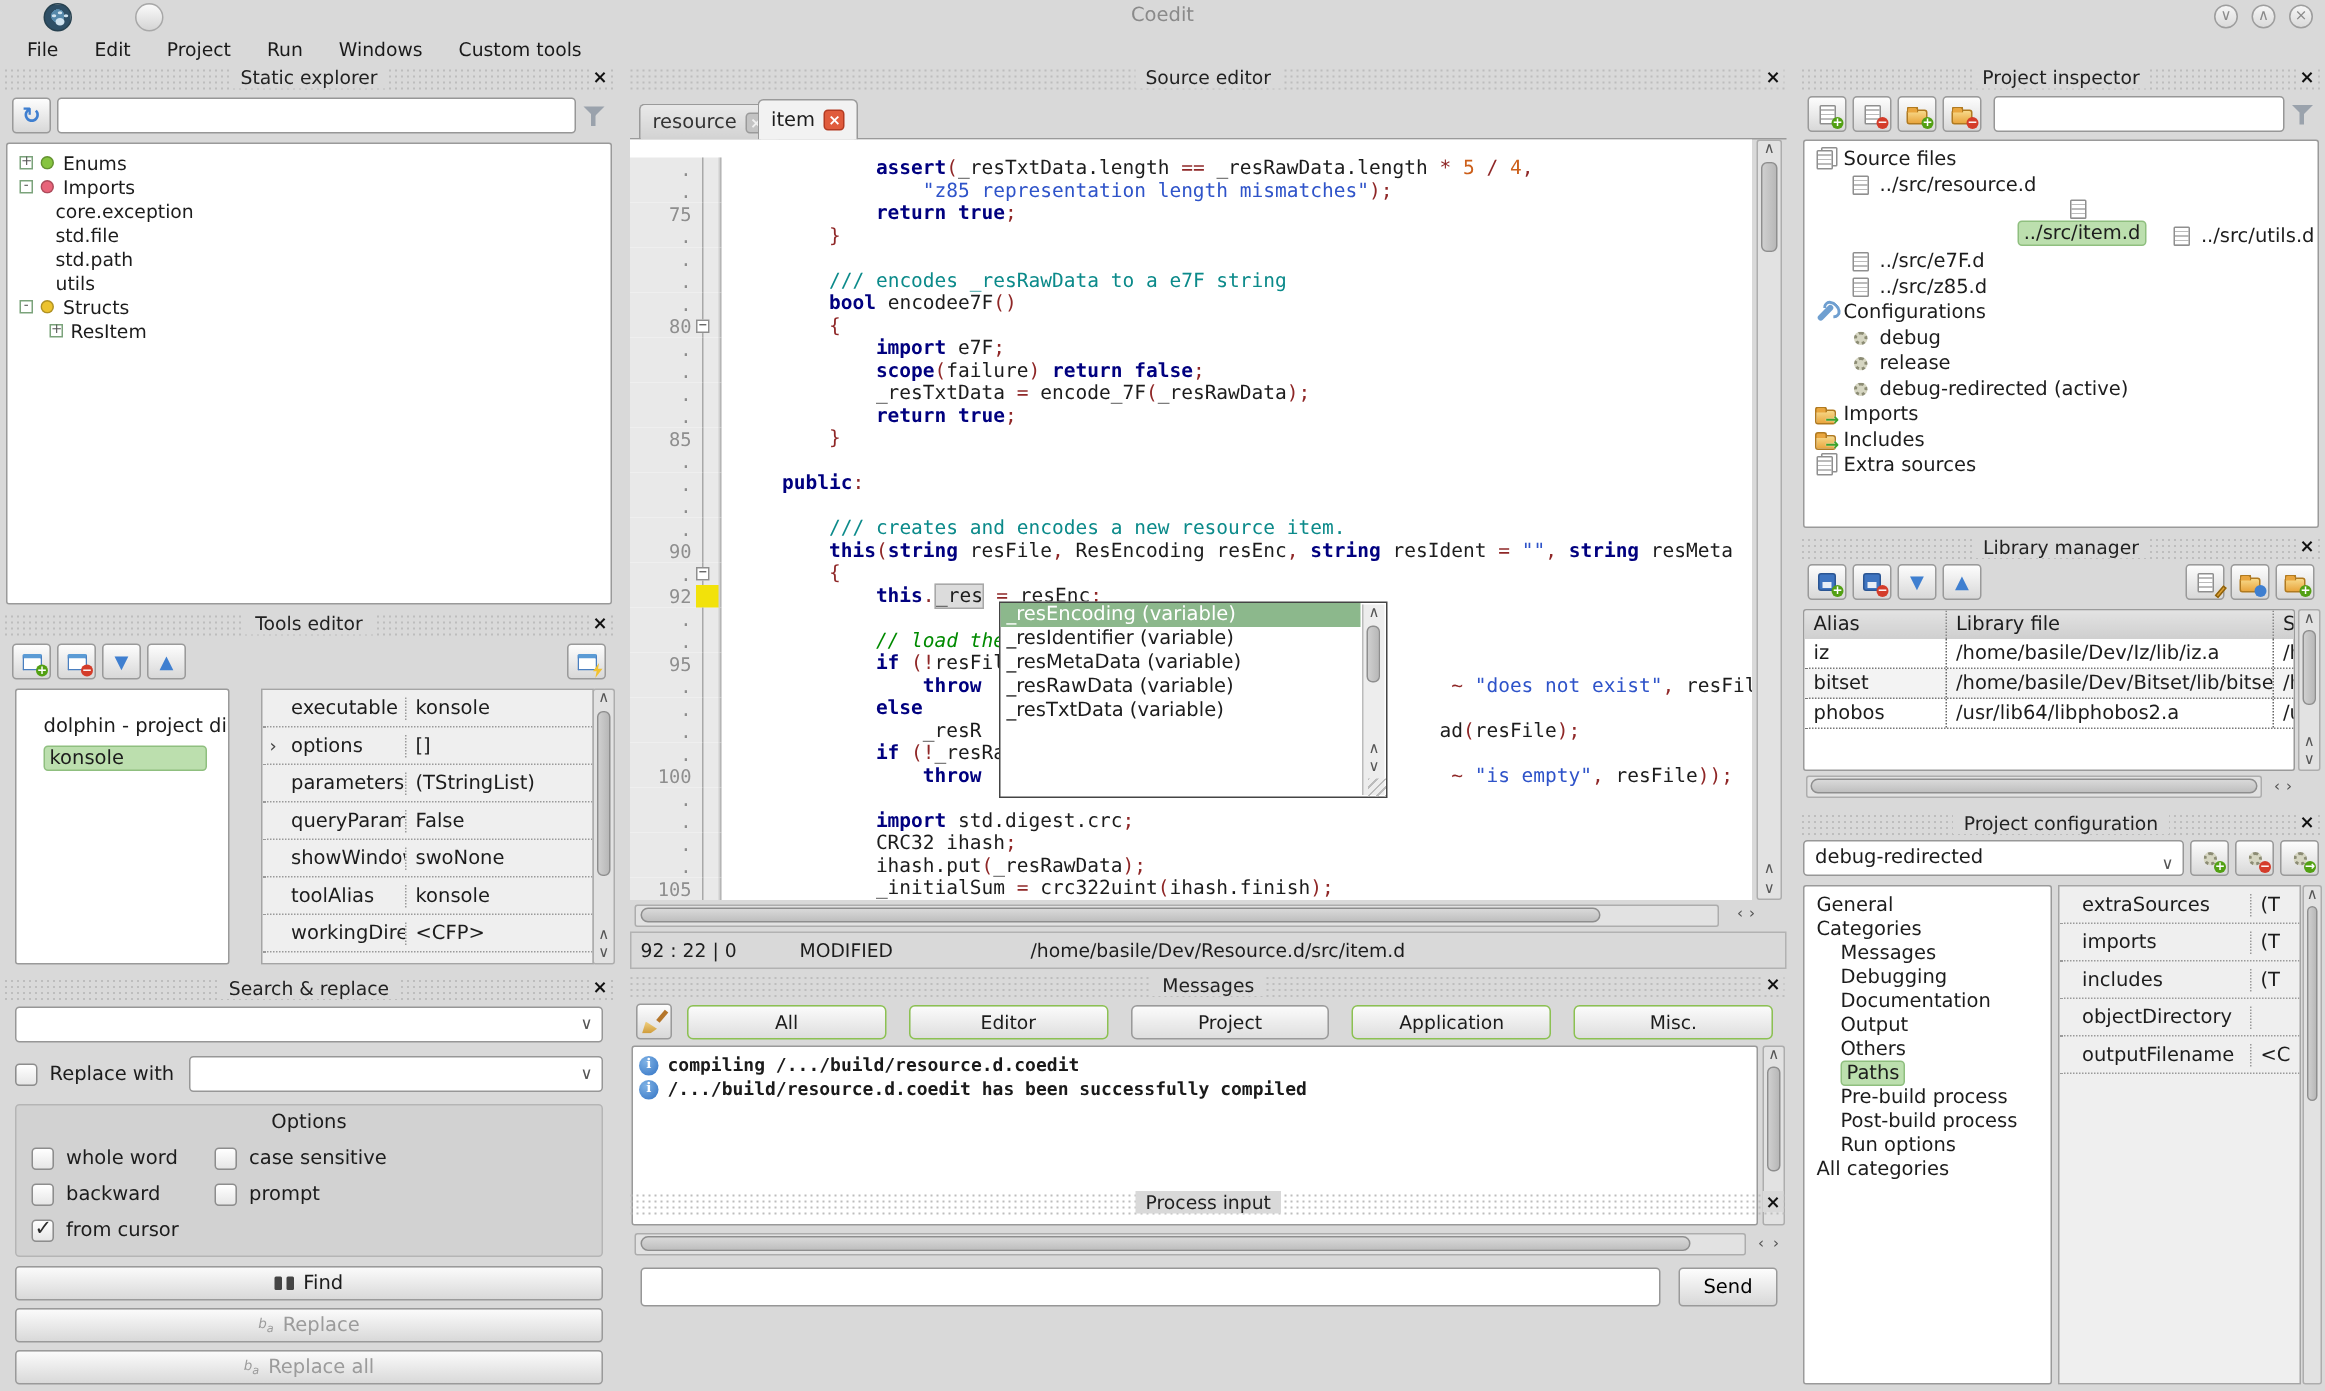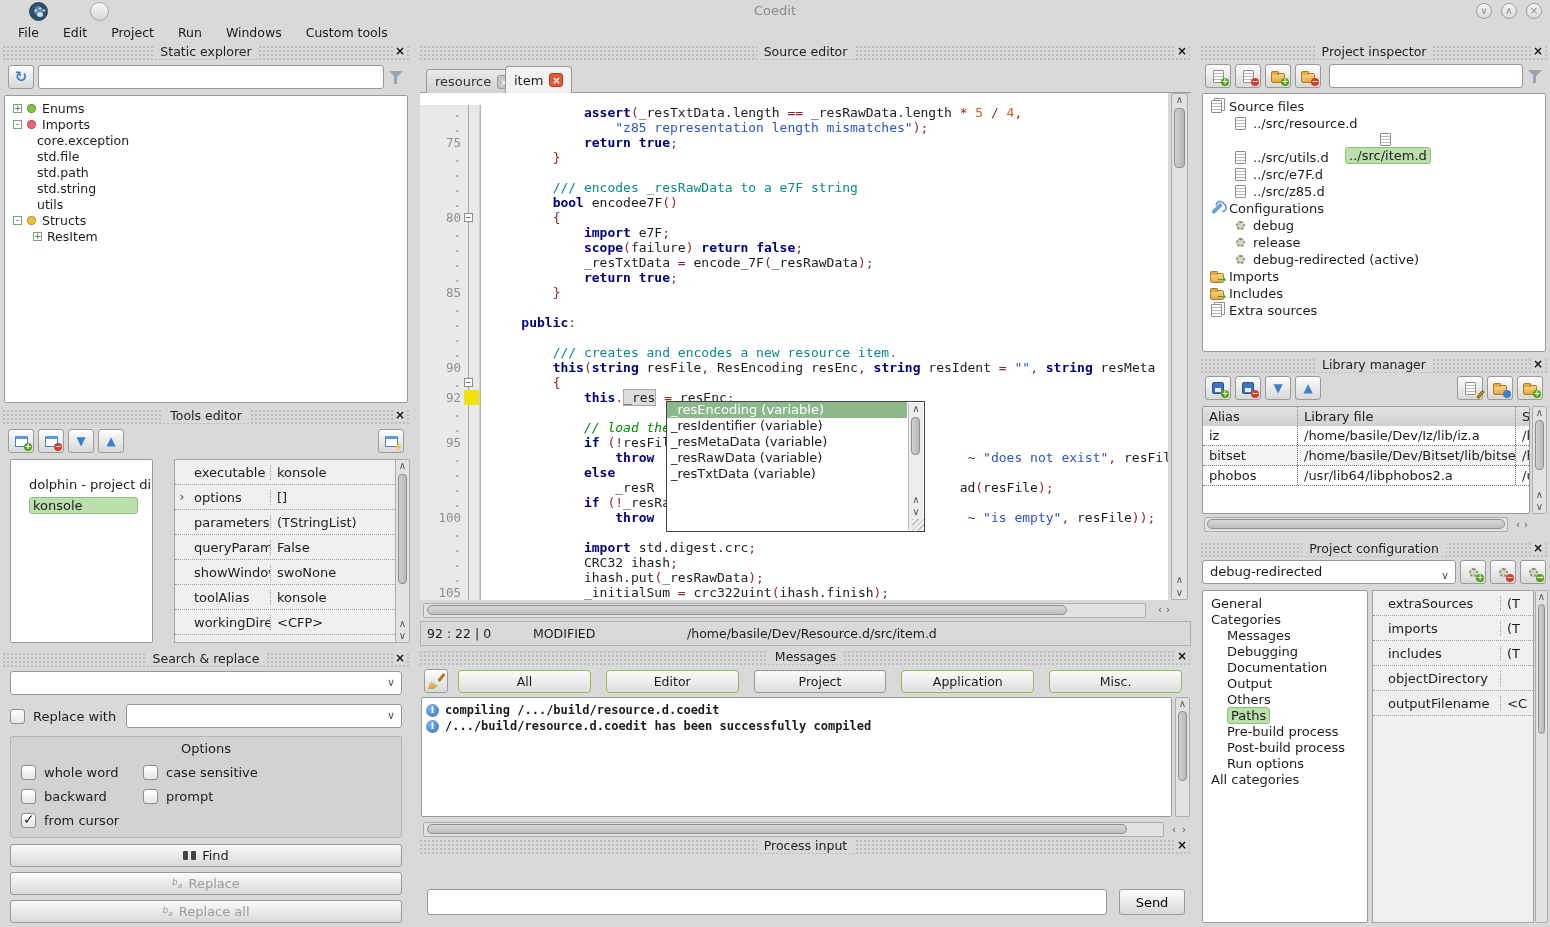--- a/index.html
+++ b/index.html
@@ -196,23 +196,20 @@
         <div style="display: inline;">Imports</div>
       </div>
       <div class="trow" style="padding-left: 30px;">
         <div style="display: inline;">core.exception</div>
       </div>
       <div class="trow" style="padding-left: 30px;">
         <div style="display: inline;">std.file</div>
       </div>
       <div class="trow" style="padding-left: 30px;">
         <div style="display: inline;">std.path</div>
-      </div>
-      <div class="trow" style="padding-left: 30px;">
-        <div style="display: inline;">std.string</div>
       </div>
       <div class="trow" style="padding-left: 30px;">
         <div style="display: inline;">utils</div>
       </div>
       <div class="trow" style="padding-left: 6px;">
         <div class="expander">-</div>
         <div class="dot8" style="background: rgb(236, 195, 47);"></div>
         <div style="display: inline;">Structs</div>
       </div>
       <div class="trow" style="padding-left: 26px;">
@@ -468,21 +465,21 @@
     <div class="sarr">∧</div>
     <div class="vthumb" style="top:13px; height:70px;"></div>
   </div>
   <div class="hrail" style="left:4px; right:28px; bottom:2px;">
     <div class="hthumb" style="left:3px; width:700px;"></div>
   </div>
   <span class="sarr" style="position:absolute; right:16px; bottom:3px;">‹</span>
   <span class="sarr" style="position:absolute; right:6px; bottom:3px;">›</span>
 </div>
 
-<div class="panel" style="left:419px; top:795px; width:773px; height:80px;margin-top:44px;">
+<div class="panel" style="left:419px; top:795px; width:773px; height:80px;">
   <div class="phead">
     <span class="ptitle">Process input</span>
     <span class="pclose">×</span>
   </div>
   <input class="input" style="position: absolute; left: 8px; top: 50px; width: 680px; height: 26px;" value="">
   <button class="btn" style="position:absolute; left:700px; top:50px; width:66px; height:26px; font-size:13px; font-family:inherit;">
       <span>Send</span>
     </button>
 </div>
 
@@ -523,21 +520,21 @@
           <div class="icpage"></div>
         </div>
         <div style="font-size: 13px;">../src/resource.d</div>
       </div>
       <div class="trow" style="height: 17px; padding-left: 28px; flex-direction: column;">
         <div class="tico">
           <div class="icpage"></div>
         </div>
         <div class="selpill" style="font-size: 13px;">../src/item.d</div>
       </div>
-      <div class="trow" style="height: 17px; padding-left: 28px;">
+      <div class="trow" style="height: 17px; padding-left: 28px; justify-content: flex-end;">
         <div class="tico">
           <div class="icpage"></div>
         </div>
         <div style="font-size: 13px;">../src/utils.d</div>
       </div>
       <div class="trow" style="height: 17px; padding-left: 28px;">
         <div class="tico">
           <div class="icpage"></div>
         </div>
         <div style="font-size: 13px;">../src/e7F.d</div>

